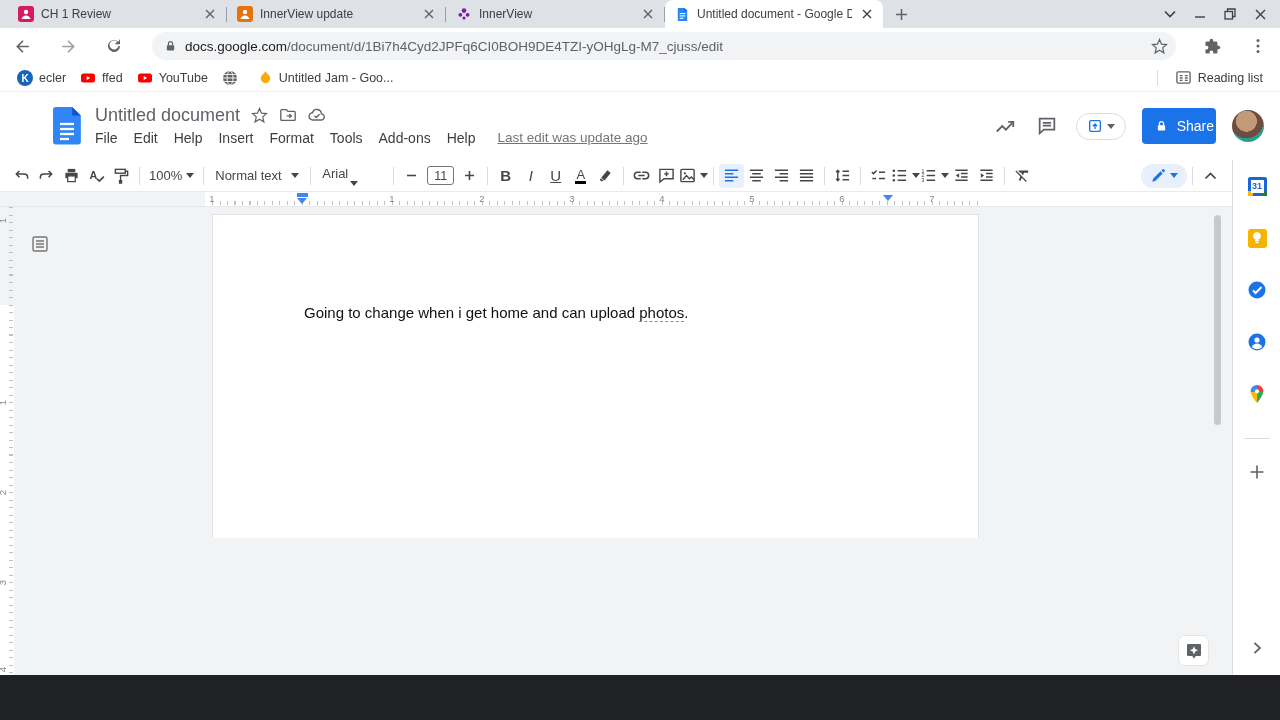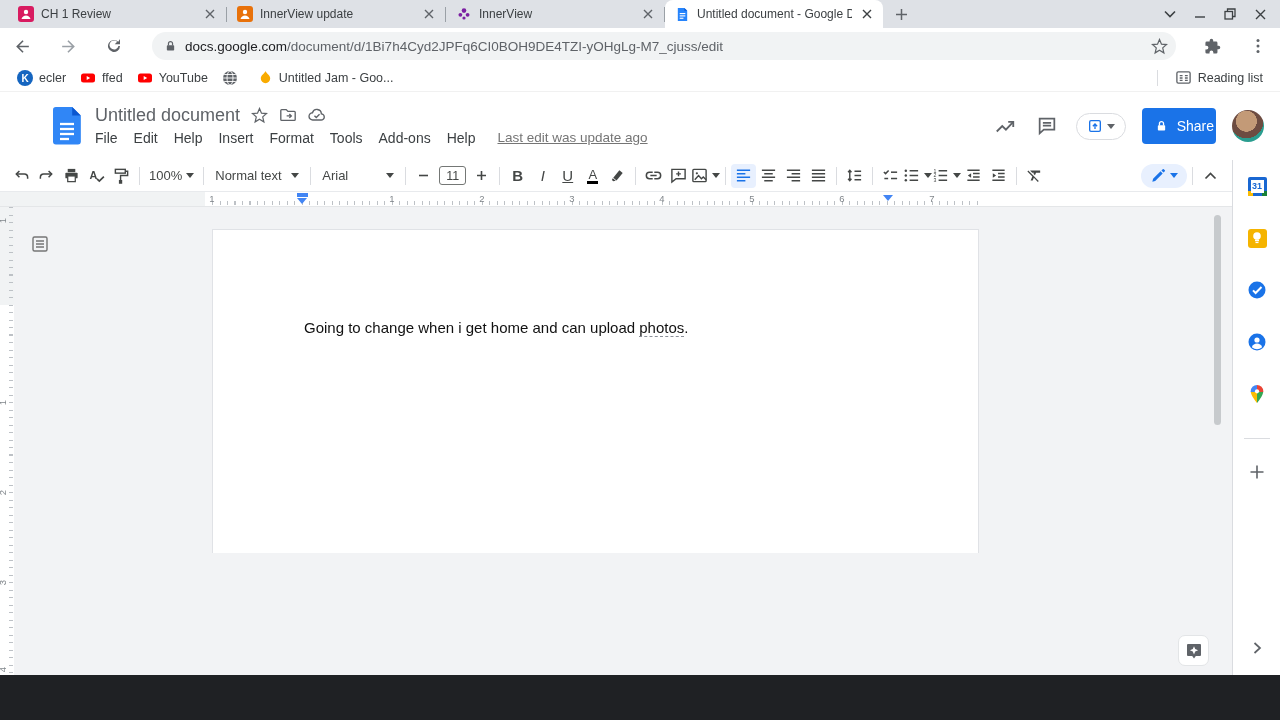--- a/index.html
+++ b/index.html
@@ -71,21 +71,21 @@
   .mk-tri { position:absolute; width:0; height:0; border-left:5.5px solid transparent; border-right:5.5px solid transparent; border-top:6px solid #4285f4; }
 
   
   .doc-area { position:absolute; top:207px; left:0; width:1232px; height:468px; background:#f2f3f5; }
   .v-ruler { position:absolute; left:0; top:0; width:14px; height:468px; background:#fff; }
   .vr-gray { position:absolute; left:0; top:0; width:14px; height:98px; background:#f1f3f4; }
   .vr-ticks { position:absolute; left:9px; top:0; width:4px; height:468px;
     background:repeating-linear-gradient(to bottom, #bdc1c6 0 1px, transparent 1px 7.5px); }
   .vn { position:absolute; left:0px; font-size:9.5px; color:#80868b; transform:rotate(-90deg); }
   .outline-btn { position:absolute; left:29px; top:26px; width:22px; height:22px; display:flex; align-items:center; justify-content:center; border-radius:3px; }
-  .page { position:absolute; left:212px; top:22px; width:767px; height:324px; background:#fff; border:1px solid #e0e2e6; border-bottom:none; }
+  .page { position:absolute; left:212px; top:7px; width:767px; height:324px; background:#fff; border:1px solid #e0e2e6; border-bottom:none; }
   .doc-text { position:absolute; left:91px; top:89px; font-size:15px; color:#111; }
   .misspell { border-bottom:1.5px dashed #8a8f98; }
   .doc-scrollbar { position:absolute; left:1214px; top:8px; width:7px; height:210px; background:#c7cacd; border-radius:4px; }
   .explore-btn { position:absolute; left:1178px; top:428px; width:31px; height:31px; background:#fff; border:1px solid #e3e5e7; border-radius:7px; display:flex; align-items:center; justify-content:center; }
 
   
   .side-panel { position:absolute; left:1232px; top:160px; width:48px; height:515px; background:#fff; border-left:1px solid #dadce0; }
   .sp-ic { position:absolute; left:14px; width:20px; height:20px; display:flex; align-items:center; justify-content:center; }
   .sp-div { position:absolute; left:11px; width:26px; height:1px; background:#dadce0; }
   .cal-icon { position:relative; width:19px; height:19px; background:#1967d2; border-radius:2px; }
@@ -429,21 +429,21 @@
         </svg>
       </span>
     <span class="tsep"></span>
     <span class="ti" style="padding:0 6px;">
         <span class="tlabel" style="width:72px;">Normal text</span>
         <svg class="ddown" width="8" height="5" viewBox="0 0 8 5">
           <path d="M0 0h8L4 5z" fill="#444746"></path>
         </svg>
       </span>
     <span class="tsep"></span>
-    <span class="ti" style="padding:0 6px;">
+    <span class="ti" style="padding:0 6px;flex-direction:column;">
         <span class="tlabel" style="width:60px;">Arial</span>
         <svg class="ddown" width="8" height="5" viewBox="0 0 8 5">
           <path d="M0 0h8L4 5z" fill="#444746"></path>
         </svg>
       </span>
     <span class="tsep"></span>
     <span class="ti">
         <svg width="11" height="11" viewBox="0 0 11 11">
           <path d="M1 5.5h9" stroke="#444746" stroke-width="1.6"></path>
         </svg>

